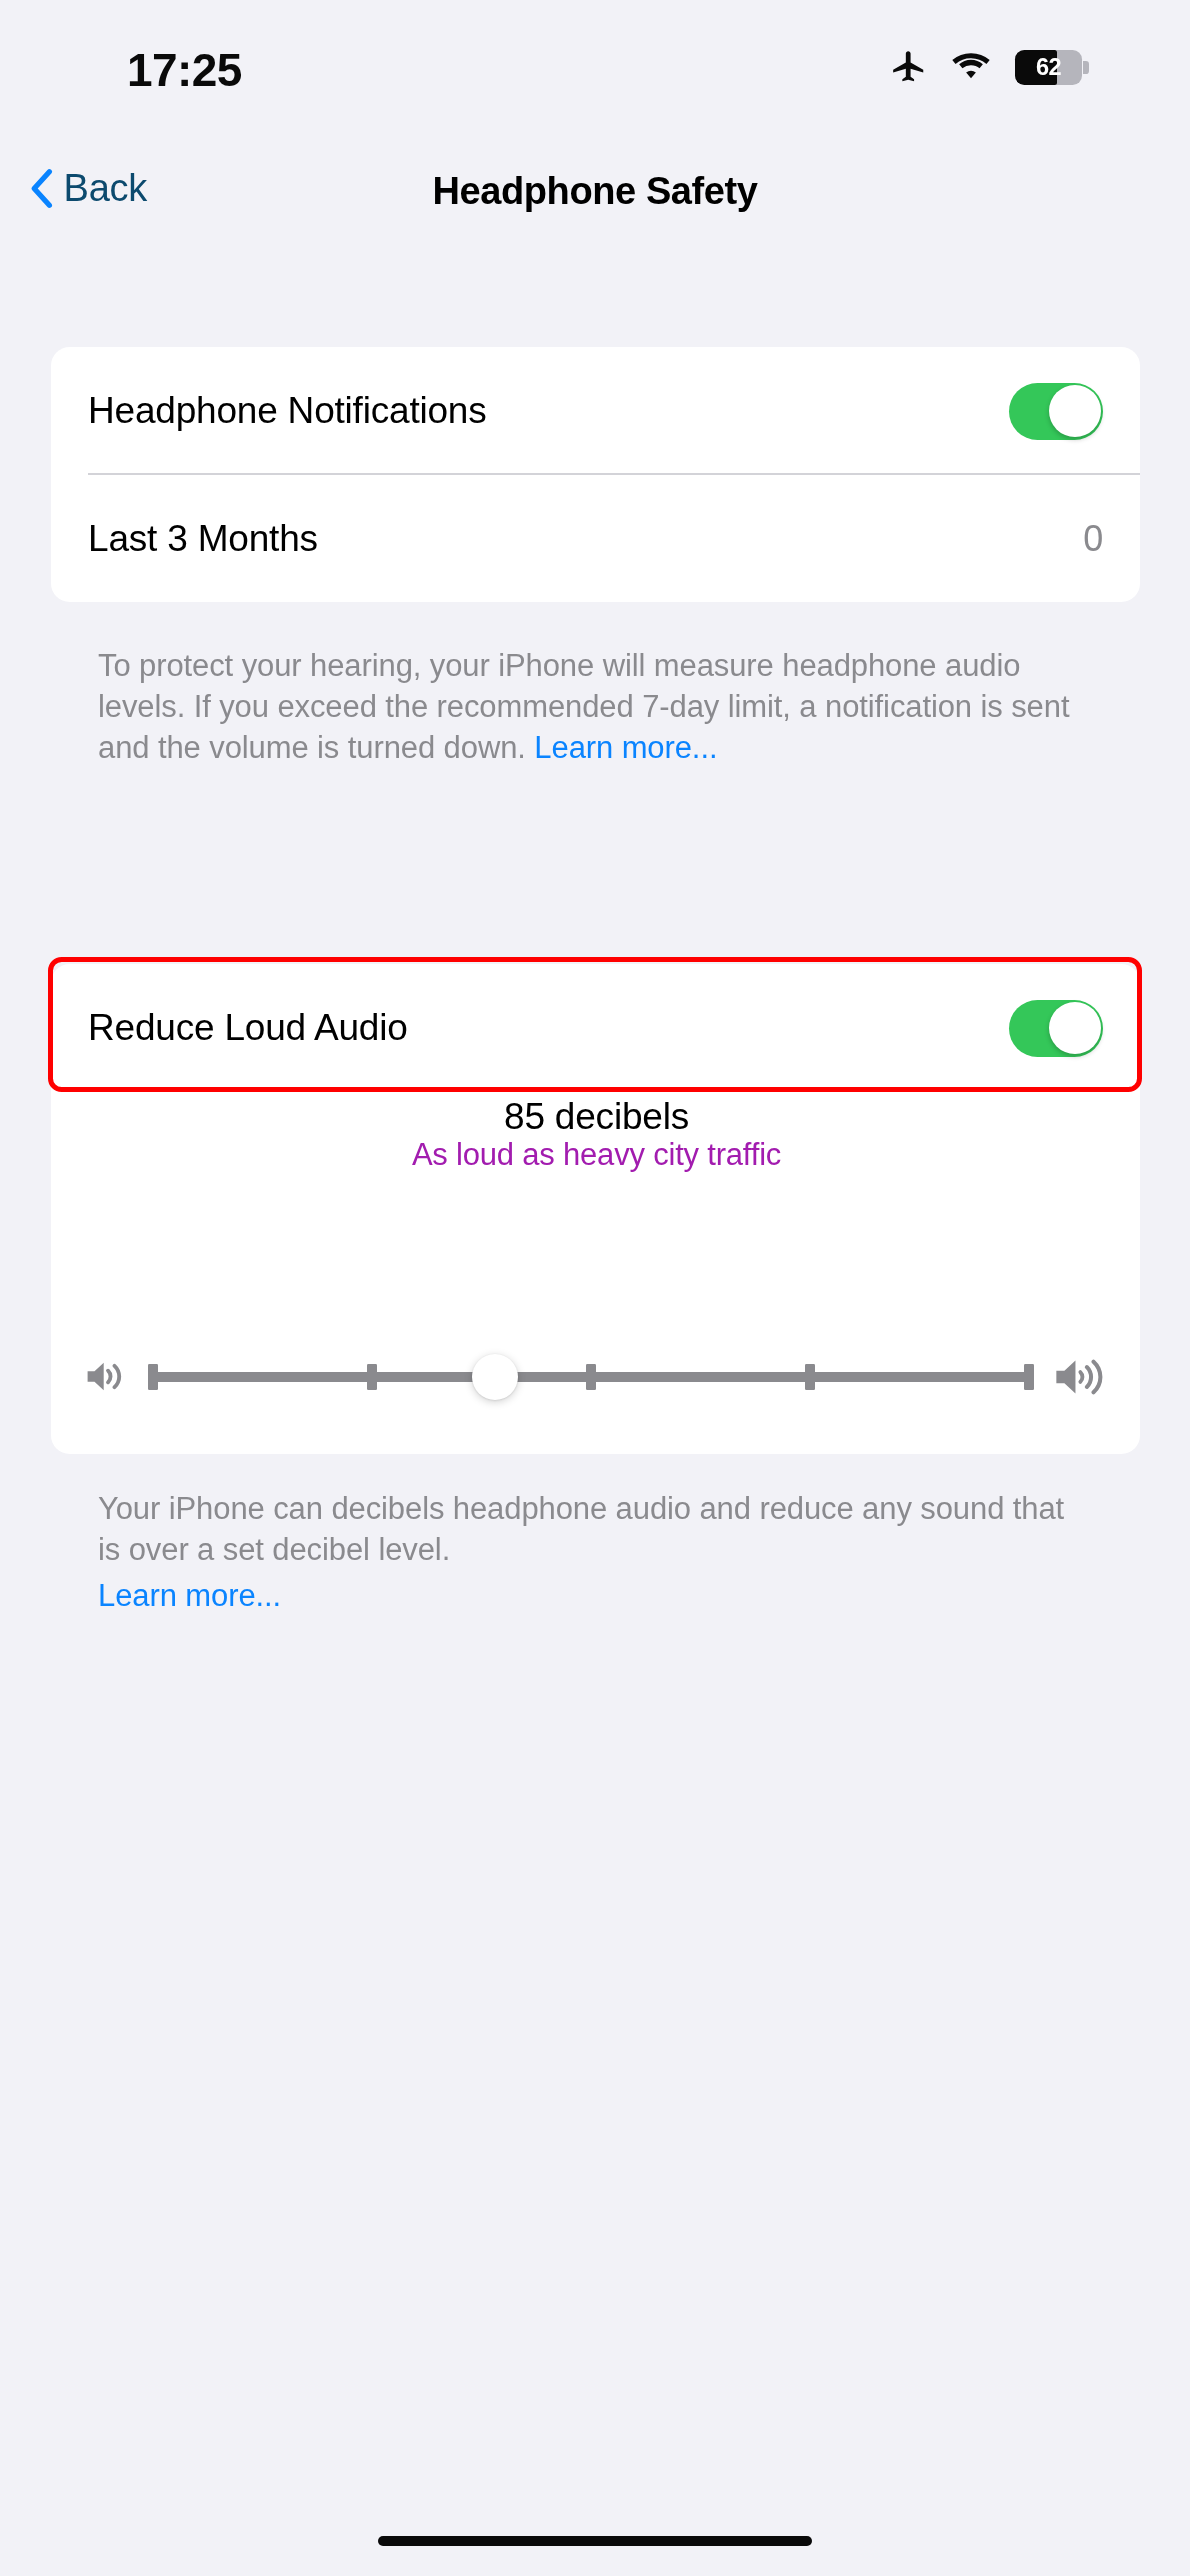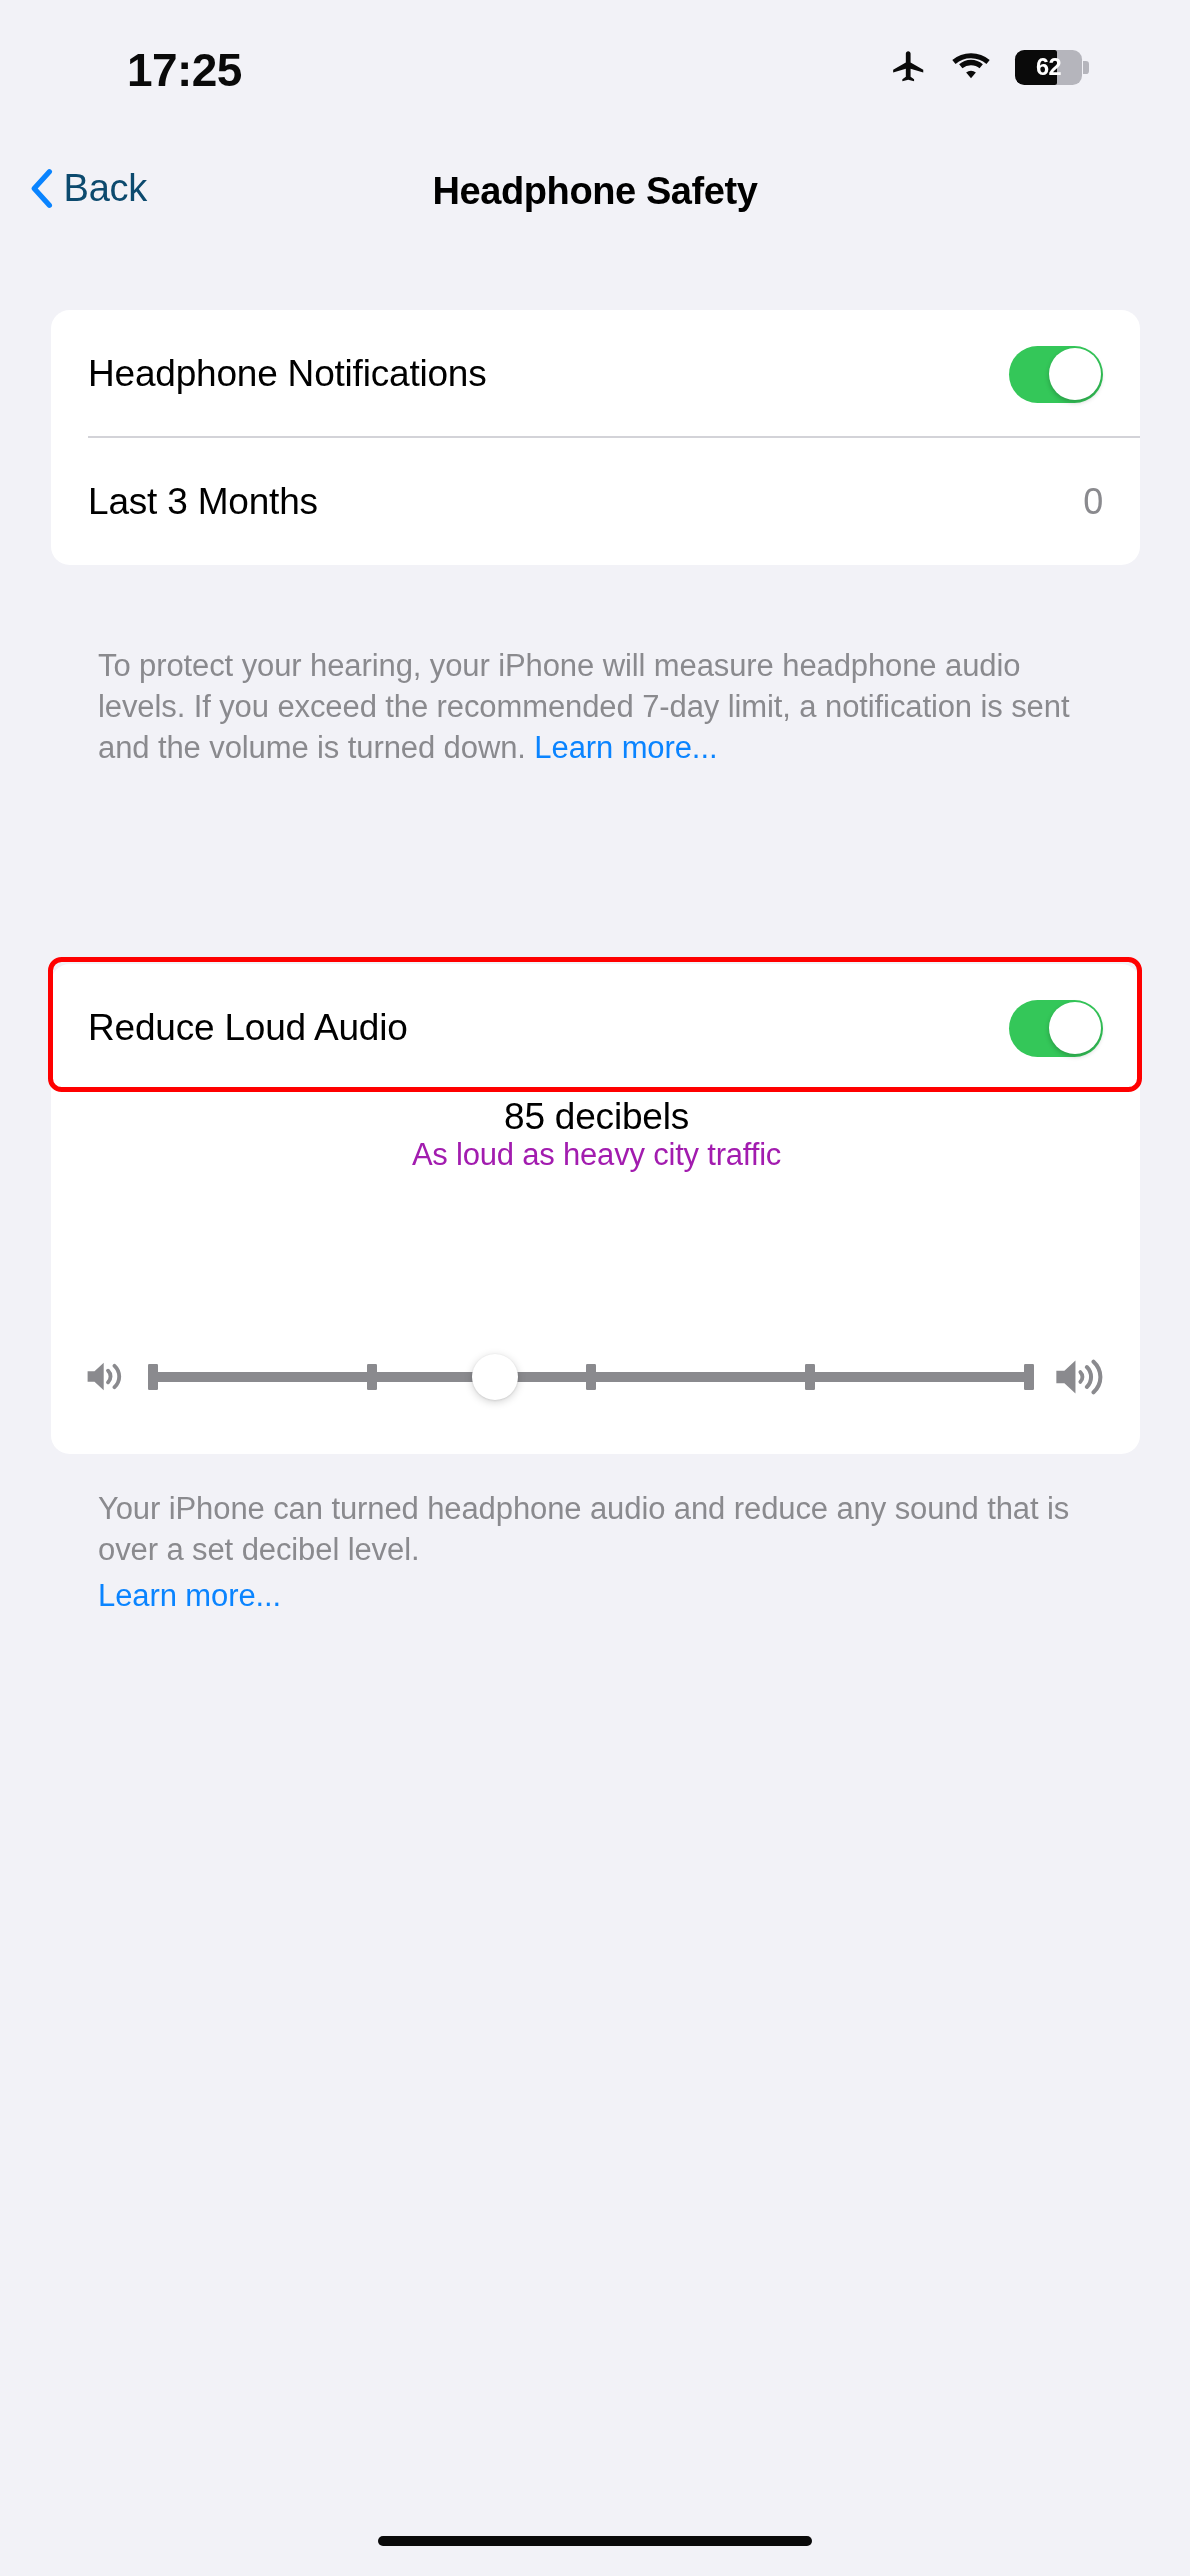--- a/index.html
+++ b/index.html
@@ -70,21 +70,21 @@
     position:absolute; left:0; top:6.2px; width:1190px;
     text-align:center;
     font-size:38px; font-weight:700; color:#000000; letter-spacing:-0.4px;
   }
 
   
   .card {
     position:absolute; left:51px; width:1089px;
     background:#FFFFFF; border-radius:18.6px;
   }
-  .card-1 { top:310px; height:255px; }
+  .card-1 { top:347px; height:255px; }
   .card-2 { top:964px; height:490px; }
 
   .row {
     position:relative; width:100%;
     display:flex; align-items:center;
     padding:0 37px;
   }
   .row-h { height:128px; }
   .row-label {
     font-size:37px; color:#000000; letter-spacing:-0.2px;
@@ -284,20 +284,20 @@
         <path d="M21 7.2a1.2 1.2 0 0 0-1.65 1.75 7 7 0 0 1 0 10.1A1.2 1.2 0 0 0 21 20.8a9.4 9.4 0 0 0 0-13.6z"></path>
         <path d="M25 4a1.2 1.2 0 0 0-1.65 1.75 11 11 0 0 1 0 16.5A1.2 1.2 0 0 0 25 24a13.4 13.4 0 0 0 0-20z"></path>
       </svg>
     </span>
 
   </div>
 
   <div class="highlight-box" style="border-color: rgb(255, 0, 0);"></div>
 
   <div class="footer footer-2">
-    <span>Your iPhone can turned headphone audio and reduce any sound that is over a set decibel level.</span>
+    <span>Your iPhone can decibels headphone audio and reduce any sound that is over a set decibel level.</span>
     <span class="link link-block">Learn more...</span>
   </div>
 
   <div class="home-indicator"></div>
 
 </div>
 
 
 </body></html>

